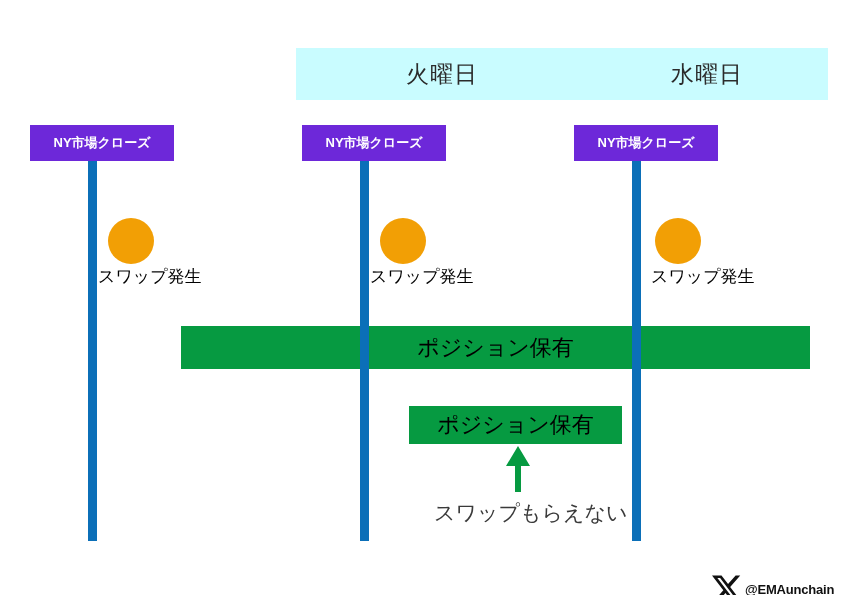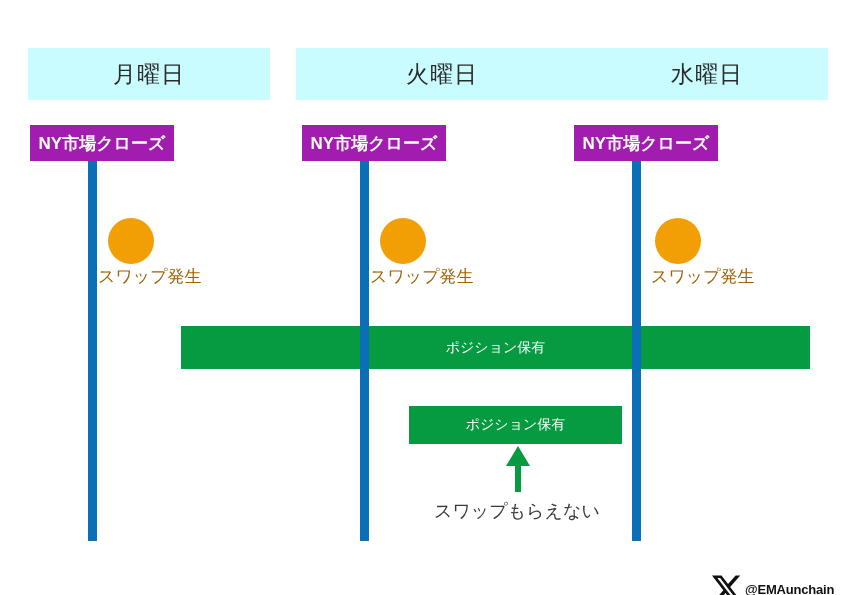--- a/index.html
+++ b/index.html
@@ -35,68 +35,68 @@
   .day-line {
     position: absolute;
     width: 9px;
     background: #0b6fb8;
   }
 
   
   .ny-label {
     position: absolute;
     height: 36px;
-    background: #a21caf;
+    background: #6d28d9;
     color: #ffffff;
-    font-size: 17px;
+    font-size: 13px;
     font-weight: 700;
     display: flex;
     align-items: center;
     justify-content: center;
     white-space: nowrap;
     letter-spacing: 0px;
   }
 
   
   .swap-dot {
     position: absolute;
     width: 46px;
     height: 46px;
     border-radius: 50%;
     background: #f29f05;
   }
   .swap-caption {
     position: absolute;
     font-size: 17px;
-    color: #a16207;
+    color: #000000;
     white-space: nowrap;
     font-weight: 500;
   }
 
   
   .pos-bar {
     position: absolute;
     background: #069a41;
-    color: #ffffff;
+    color: #000000;
     display: flex;
     align-items: center;
     justify-content: center;
-    font-size: 14px;
+    font-size: 22px;
     white-space: nowrap;
     text-align: center;
   }
 
   
   .arrow-wrap {
     position: absolute;
     pointer-events: none;
   }
   .arrow-caption {
     position: absolute;
-    font-size: 18px;
+    font-size: 21px;
     color: #3a3a3a;
     white-space: nowrap;
     font-weight: 500;
   }
 
   
   .watermark {
     position: absolute;
     display: flex;
     align-items: center;
@@ -107,23 +107,20 @@
     font-weight: 700;
     color: #111111;
     letter-spacing: -0.2px;
   }
 </style>
 </head>
 <body>
 
 <div id="canvas">
 
-  <div class="day-header" style="left:28px; top:48px; width:242px;">
-    <span>月曜日</span>
-  </div>
   <div class="day-header" style="left:296px; top:48px; width:292px;">
     <span>火曜日</span>
   </div>
   <div class="day-header" style="left:566px; top:48px; width:242px;margin-left:20px;">
     <span>水曜日</span>
   </div>
 
   <div class="pos-bar" style="left:181px; top:326px; width:629px; height:43px;">
     <span>ポジション保有</span>
   </div>

